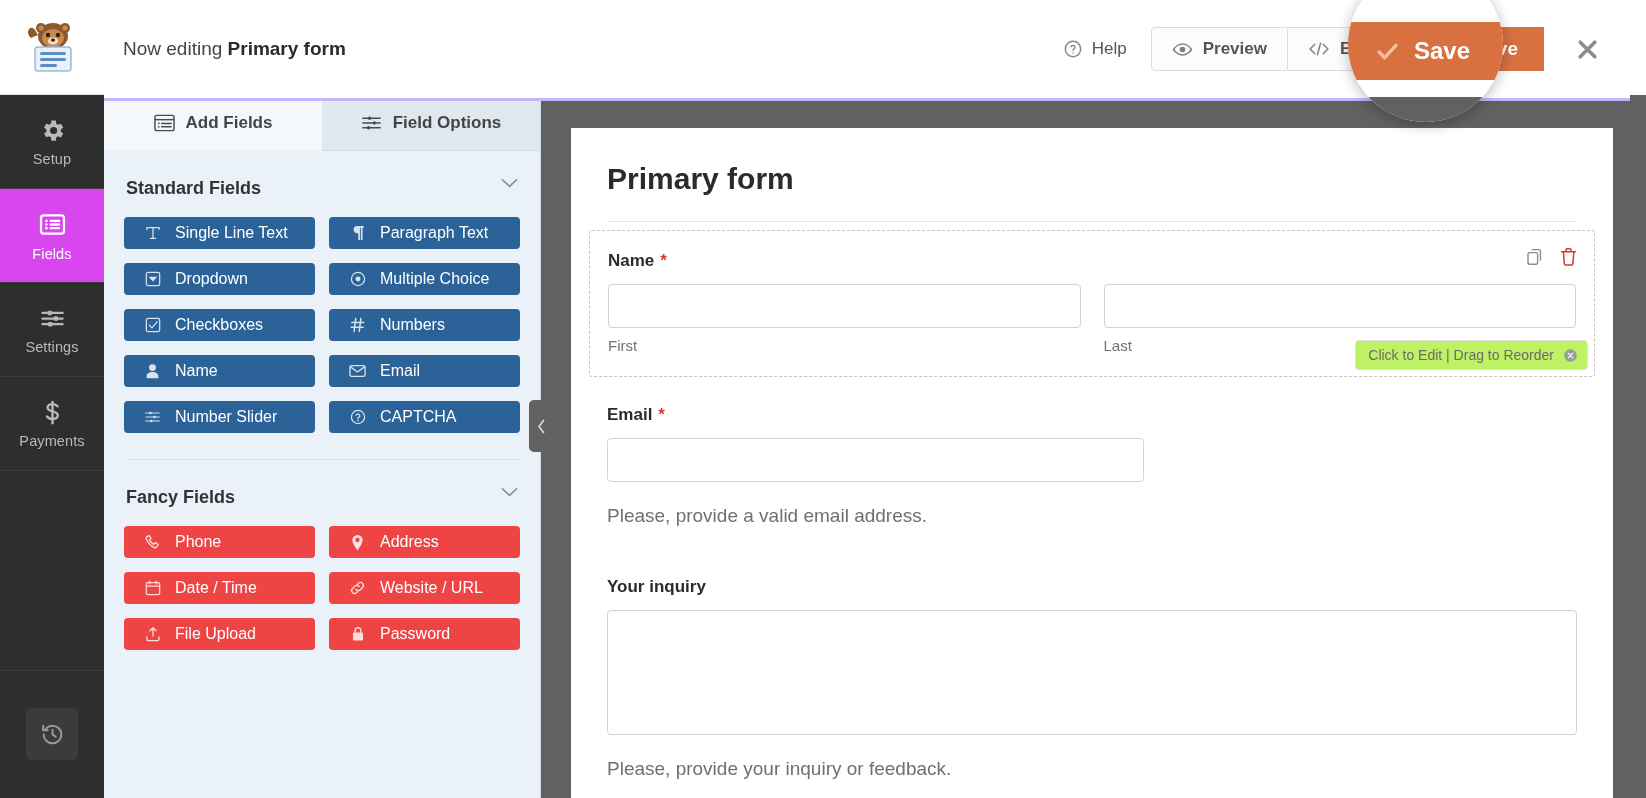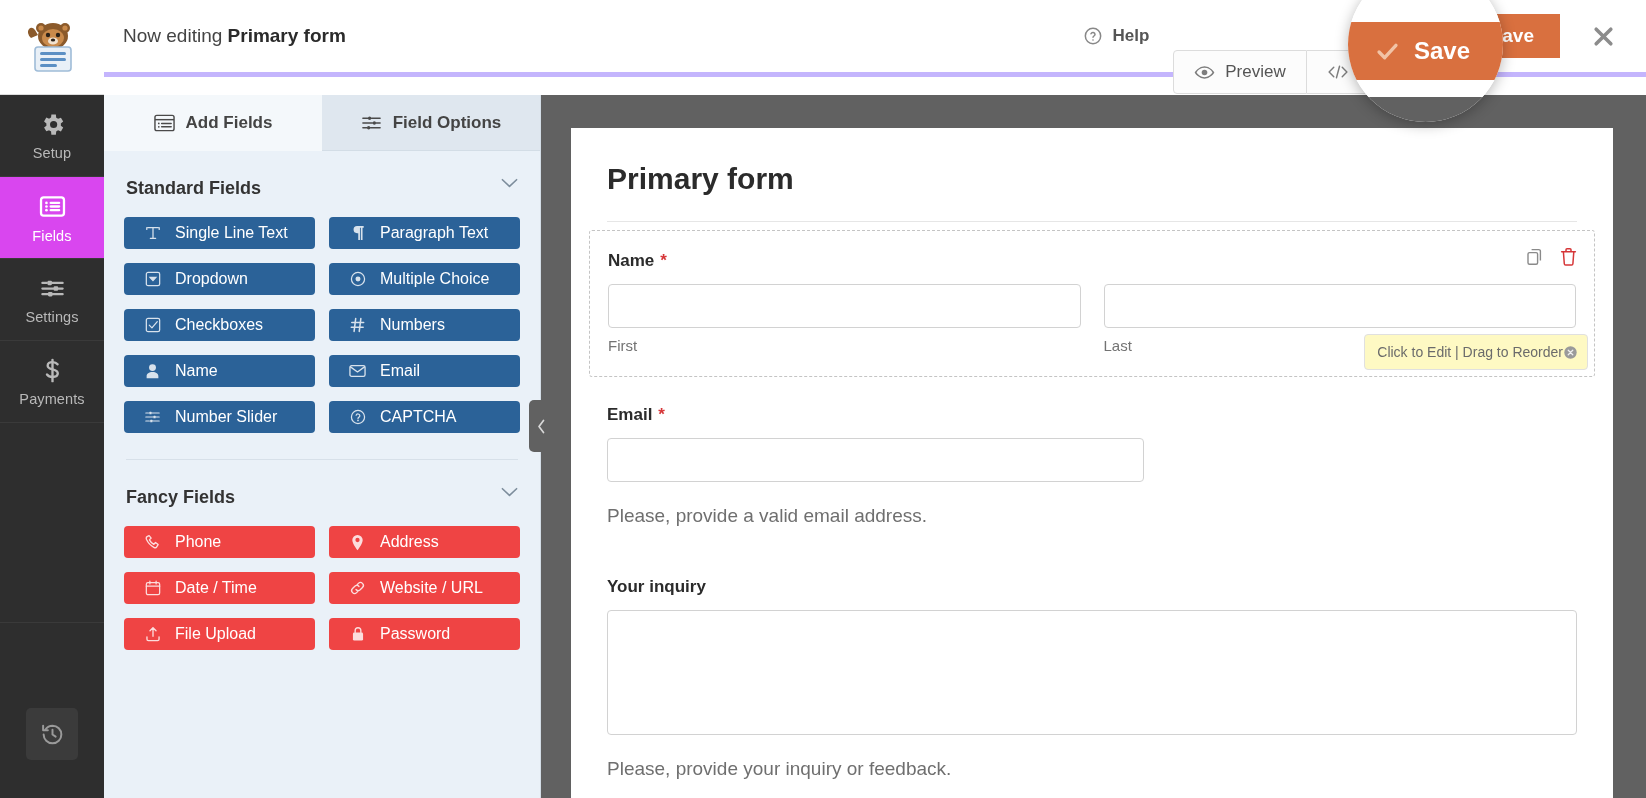--- a/index.html
+++ b/index.html
@@ -15,63 +15,62 @@
   .rail {
     position: absolute; left: 0; top: 0; width: 104px; height: 798px;
     background: #2e2e2e; z-index: 20;
   }
   .rail-logo {
     height: 95px; background: #ffffff;
     display: flex; align-items: center; justify-content: center;
     border-bottom: 1px solid #ddd;
   }
   .rail-item {
-    height: 82px; display: flex; flex-direction: column;
+    height: 94px; display: flex; flex-direction: column;
     align-items: center; justify-content: center; gap: 7px;
     color: #b9b9b9; border-bottom: 1px solid #3a3a3a; cursor: pointer;
   }
   .rail-item.active { background: #d946ef; color: #ffffff; }
   .rail-item .rail-label { font-size: 14.5px; letter-spacing: .1px; }
   .rail-item svg { display: block; }
   .rail-spacer { height: 200px; border-bottom: 1px solid #3a3a3a; }
   .rail-history {
     position: absolute; left: 26px; bottom: 38px;
     width: 52px; height: 52px; border-radius: 5px;
     background: #3b3b3b; display: flex; align-items: center; justify-content: center;
     cursor: pointer;
   }
 
   
   .topbar {
-    position: absolute; left: 104px; top: 0; right: 0; height: 77px;
-    background: #ffffff; border-bottom: 5px solid #c4b5fd;
+    position: absolute; left: 104px; top: 0; right: 16px; height: 101px;
+    background: #ffffff; border-bottom: 3px solid #c4b5fd;
     display: flex; align-items: center; z-index: 15;
   }
   .topbar-title {
     margin-left: 19px; font-size: 19px; color: #444; font-weight: 400;
     white-space: nowrap;
   }
   .topbar-title b { font-weight: 700; color: #2b2b2b; }
   .topbar-right {
     margin-left: auto; display: flex; align-items: center; height: 100%;
     padding-right: 0;
   }
   .help-btn {
     display: flex; align-items: center; gap: 9px;
-    font-size: 17px; font-weight: 700; color: #555;
+    font-size: 17px; font-weight: 400; color: #555;
     margin-right: 24px; cursor: pointer;
   }
   .btn-group { display: flex; height: 44px; margin-right: 0; }
   .tb-btn {
     display: flex; align-items: center; gap: 10px;
     padding: 0 20px; height: 44px;
     border: 1px solid #dcdcdc; background: #fcfcfc;
-    font-size: 17px; font-weight: 400; color: #555;
+    font-size: 17px; font-weight: 700; color: #555;
     cursor: pointer;
-    margin-top: 36px;
   }
   .tb-btn + .tb-btn { border-left: none; }
   .tb-btn:first-child { border-radius: 4px 0 0 4px; }
   .save-btn {
     display: flex; align-items: center; gap: 12px;
     height: 44px; padding: 0 26px 0 22px;
     background: #d9703f; color: #ffffff;
     font-size: 19px; font-weight: 700;
     border: none; cursor: pointer;
   }
@@ -170,23 +169,23 @@
   .help-text { font-size: 19px; color: #6f6f6f; margin-top: 23px; }
   .txtarea {
     height: 125px; border: 1px solid #d2d2d2; border-radius: 4px; background: #fff;
   }
   .fld-actions {
     position: absolute; right: 16px; top: 16px; display: flex; gap: 14px;
   }
   .fld-actions .act { cursor: pointer; display: flex; }
   .drag-tip {
     position: absolute; right: 6px; bottom: 6px;
-    height: 36px; padding: 0 9px 0 12px;
-    background: #fef9c3; border: 1px solid #e0e0e0; border-radius: 4px;
-    display: flex; align-items: center; 
+    height: 30px; padding: 0 9px 0 12px;
+    background: #bef264; border: 1px solid #e0e0e0; border-radius: 4px;
+    display: flex; align-items: center; gap: 9px;
     font-size: 14px; color: #6b6b6b; white-space: nowrap;
   }
 </style>
 </head>
 <body>
 
 <div id="app">
 
   <div class="rail">
     <div class="rail-logo">

